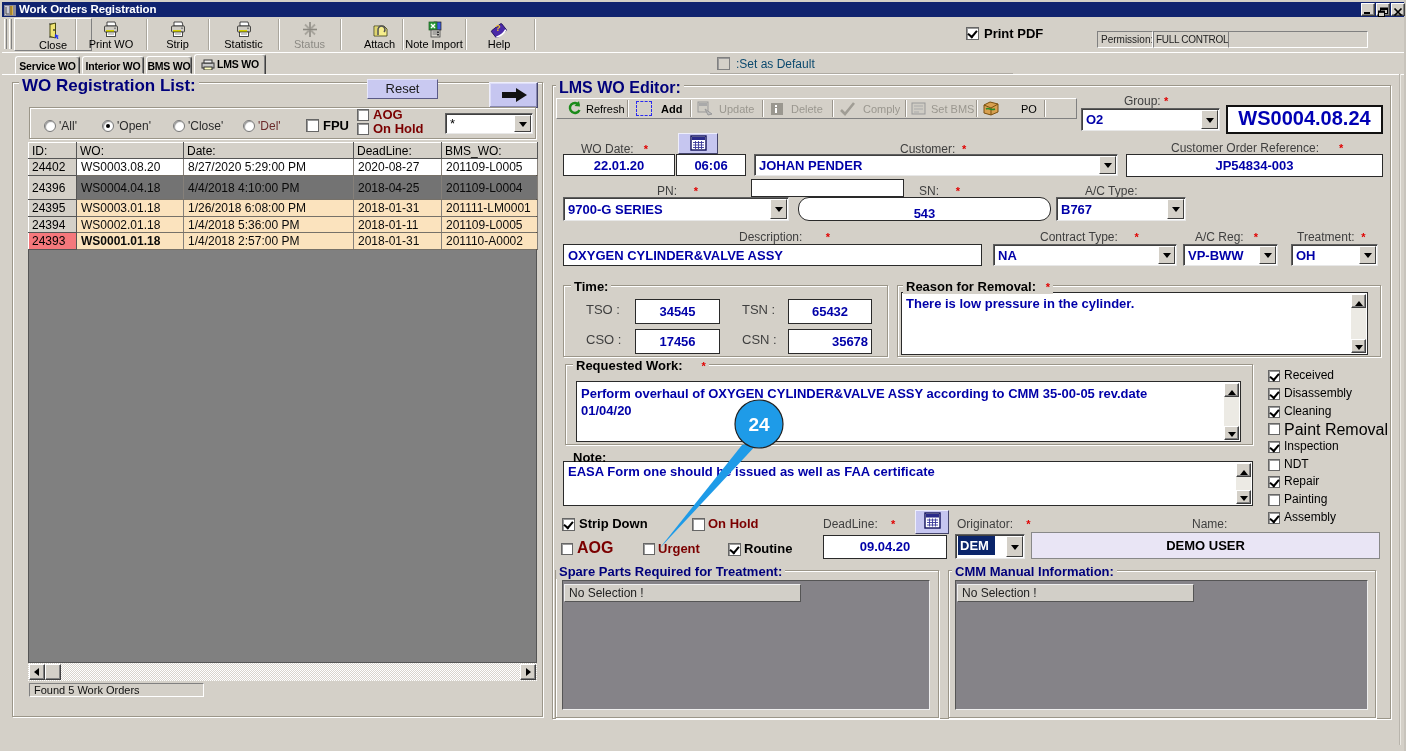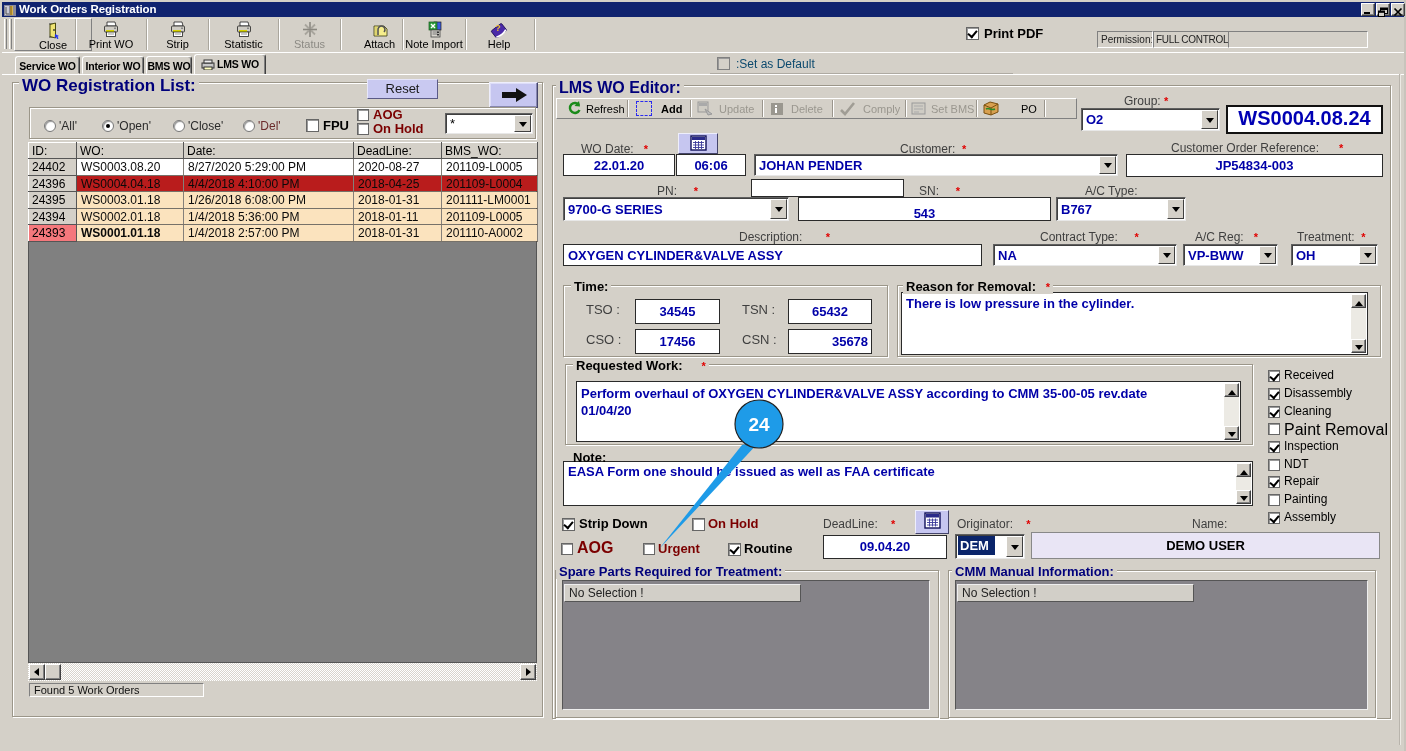--- a/index.html
+++ b/index.html
@@ -215,21 +215,21 @@
         <td class="hcell">DeadLine:</td>
         <td class="hcell">BMS_WO:</td>
 </tr>
 <tr style="height:17px;background:#FFFFFF;">
  <td class="idcell">24402</td>
         <td class="dcell">WS0003.08.20</td>
         <td class="dcell">8/27/2020 5:29:00 PM</td>
         <td class="dcell">2020-08-27</td>
         <td class="dcell">201109-L0005</td>
 </tr>
-<tr style="height:16px;background:#b91c1c;">
+<tr style="height:24px;background:#737373;">
  <td class="idcell">24396</td>
         <td class="dcell">WS0004.04.18</td>
         <td class="dcell">4/4/2018 4:10:00 PM</td>
         <td class="dcell">2018-04-25</td>
         <td class="dcell">201109-L0004</td>
 </tr>
 <tr style="height:17px;background:#FBE3BE;">
  <td class="idcell">24395</td>
         <td class="dcell">WS0003.01.18</td>
         <td class="dcell">1/26/2018 6:08:00 PM</td>
@@ -327,21 +327,21 @@
 <div class="lbl" style="left:900px;top:142px;">Customer: &nbsp;<span class="star">*</span></div>
 <div class="combo" style="left:754px;top:154px;width:364px;height:22px;padding:3px 0 0 4px;">JOHAN PENDER<div class="dd"></div></div>
 <div class="lbl" style="left:1171px;top:141px;">Customer Order Reference: &nbsp;&nbsp;&nbsp;&nbsp;&nbsp;<span class="star">*</span></div>
 <div class="field fc" style="left:1126px;top:154px;width:257px;height:23px;padding-top:3px;">JP54834-003</div>
 
 <div class="lbl" style="left:657px;top:184px;">PN: &nbsp;&nbsp;&nbsp;&nbsp;<span class="star">*</span></div>
 <div class="field" style="left:751px;top:179px;width:153px;height:18px;"></div>
 <div class="lbl" style="left:919px;top:184px;">SN: &nbsp;&nbsp;&nbsp;&nbsp;<span class="star">*</span></div>
 <div class="lbl" style="left:1085px;top:184px;">A/C Type:</div>
 <div class="combo" style="left:563px;top:197px;width:226px;height:24px;padding:4px 0 0 4px;">9700-G SERIES<div class="dd"></div></div>
-<div class="field fc" style="left:798px;top:197px;width:253px;height:24px;padding-top:8px;">543</div>
+<div class="field fc" style="left:798px;top:197px;width:253px;height:24px;padding-top:8px;border-radius:11px;">543</div>
 <div class="combo" style="left:1056px;top:197px;width:130px;height:24px;padding:4px 0 0 4px;">B767<div class="dd"></div></div>
 
 <div class="lbl" style="left:739px;top:230px;">Description: &nbsp;&nbsp;&nbsp;&nbsp;&nbsp;&nbsp;<span class="star">*</span></div>
 <div class="field" style="left:563px;top:244px;width:419px;height:22px;padding:3px 0 0 4px;">OXYGEN CYLINDER&amp;VALVE ASSY</div>
 <div class="lbl" style="left:1040px;top:230px;">Contract Type: &nbsp;&nbsp;&nbsp;&nbsp;<span class="star">*</span></div>
 <div class="combo" style="left:993px;top:244px;width:184px;height:22px;padding:3px 0 0 4px;">NA<div class="dd"></div></div>
 <div class="lbl" style="left:1195px;top:230px;">A/C Reg: &nbsp;&nbsp;<span class="star">*</span></div>
 <div class="combo" style="left:1183px;top:244px;width:95px;height:22px;padding:3px 0 0 4px;">VP-BWW<div class="dd"></div></div>
 <div class="lbl" style="left:1297px;top:230px;">Treatment: &nbsp;<span class="star">*</span></div>
 <div class="combo" style="left:1291px;top:244px;width:87px;height:22px;padding:3px 0 0 4px;">OH<div class="dd"></div></div>

